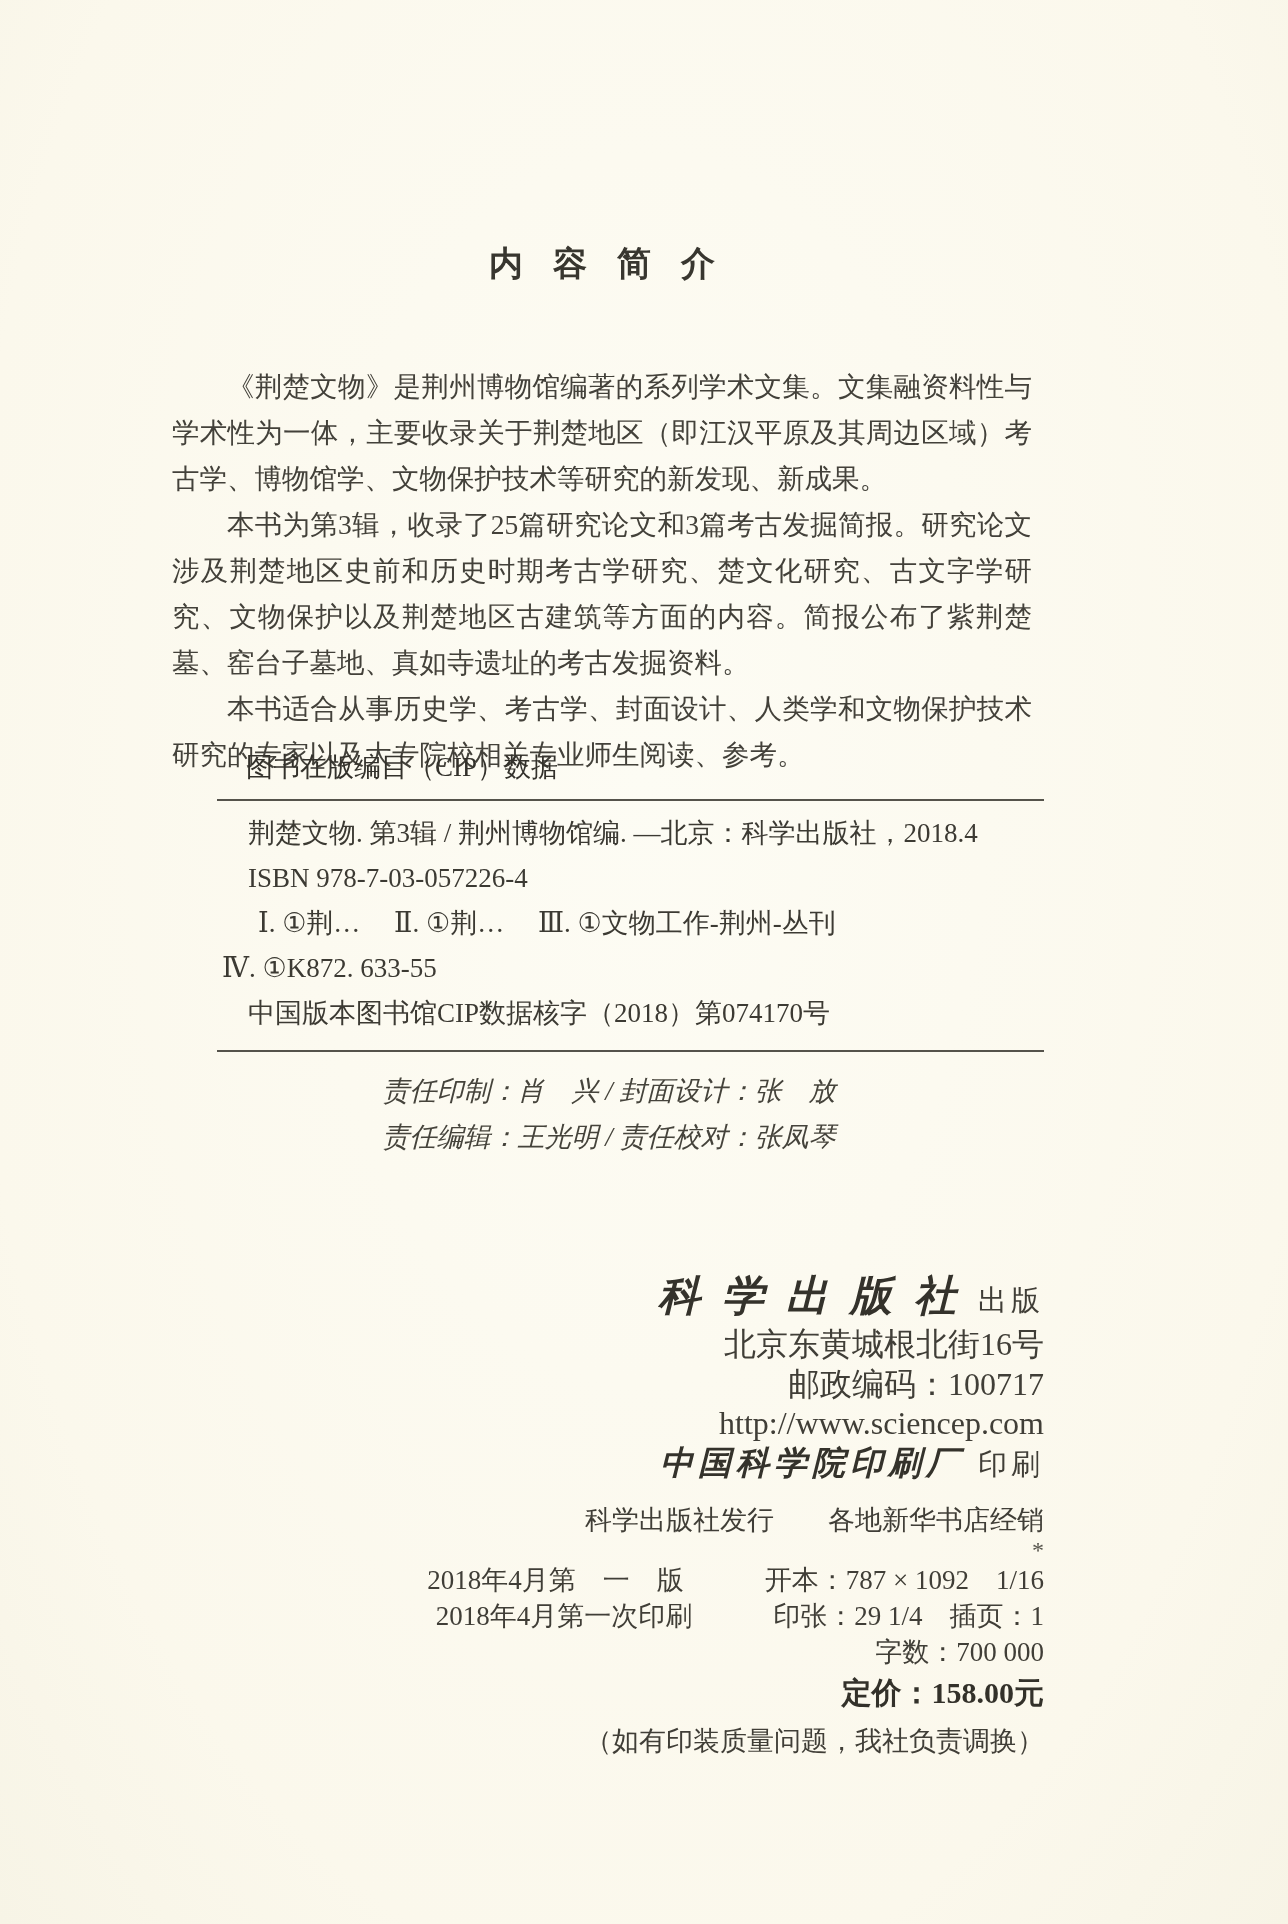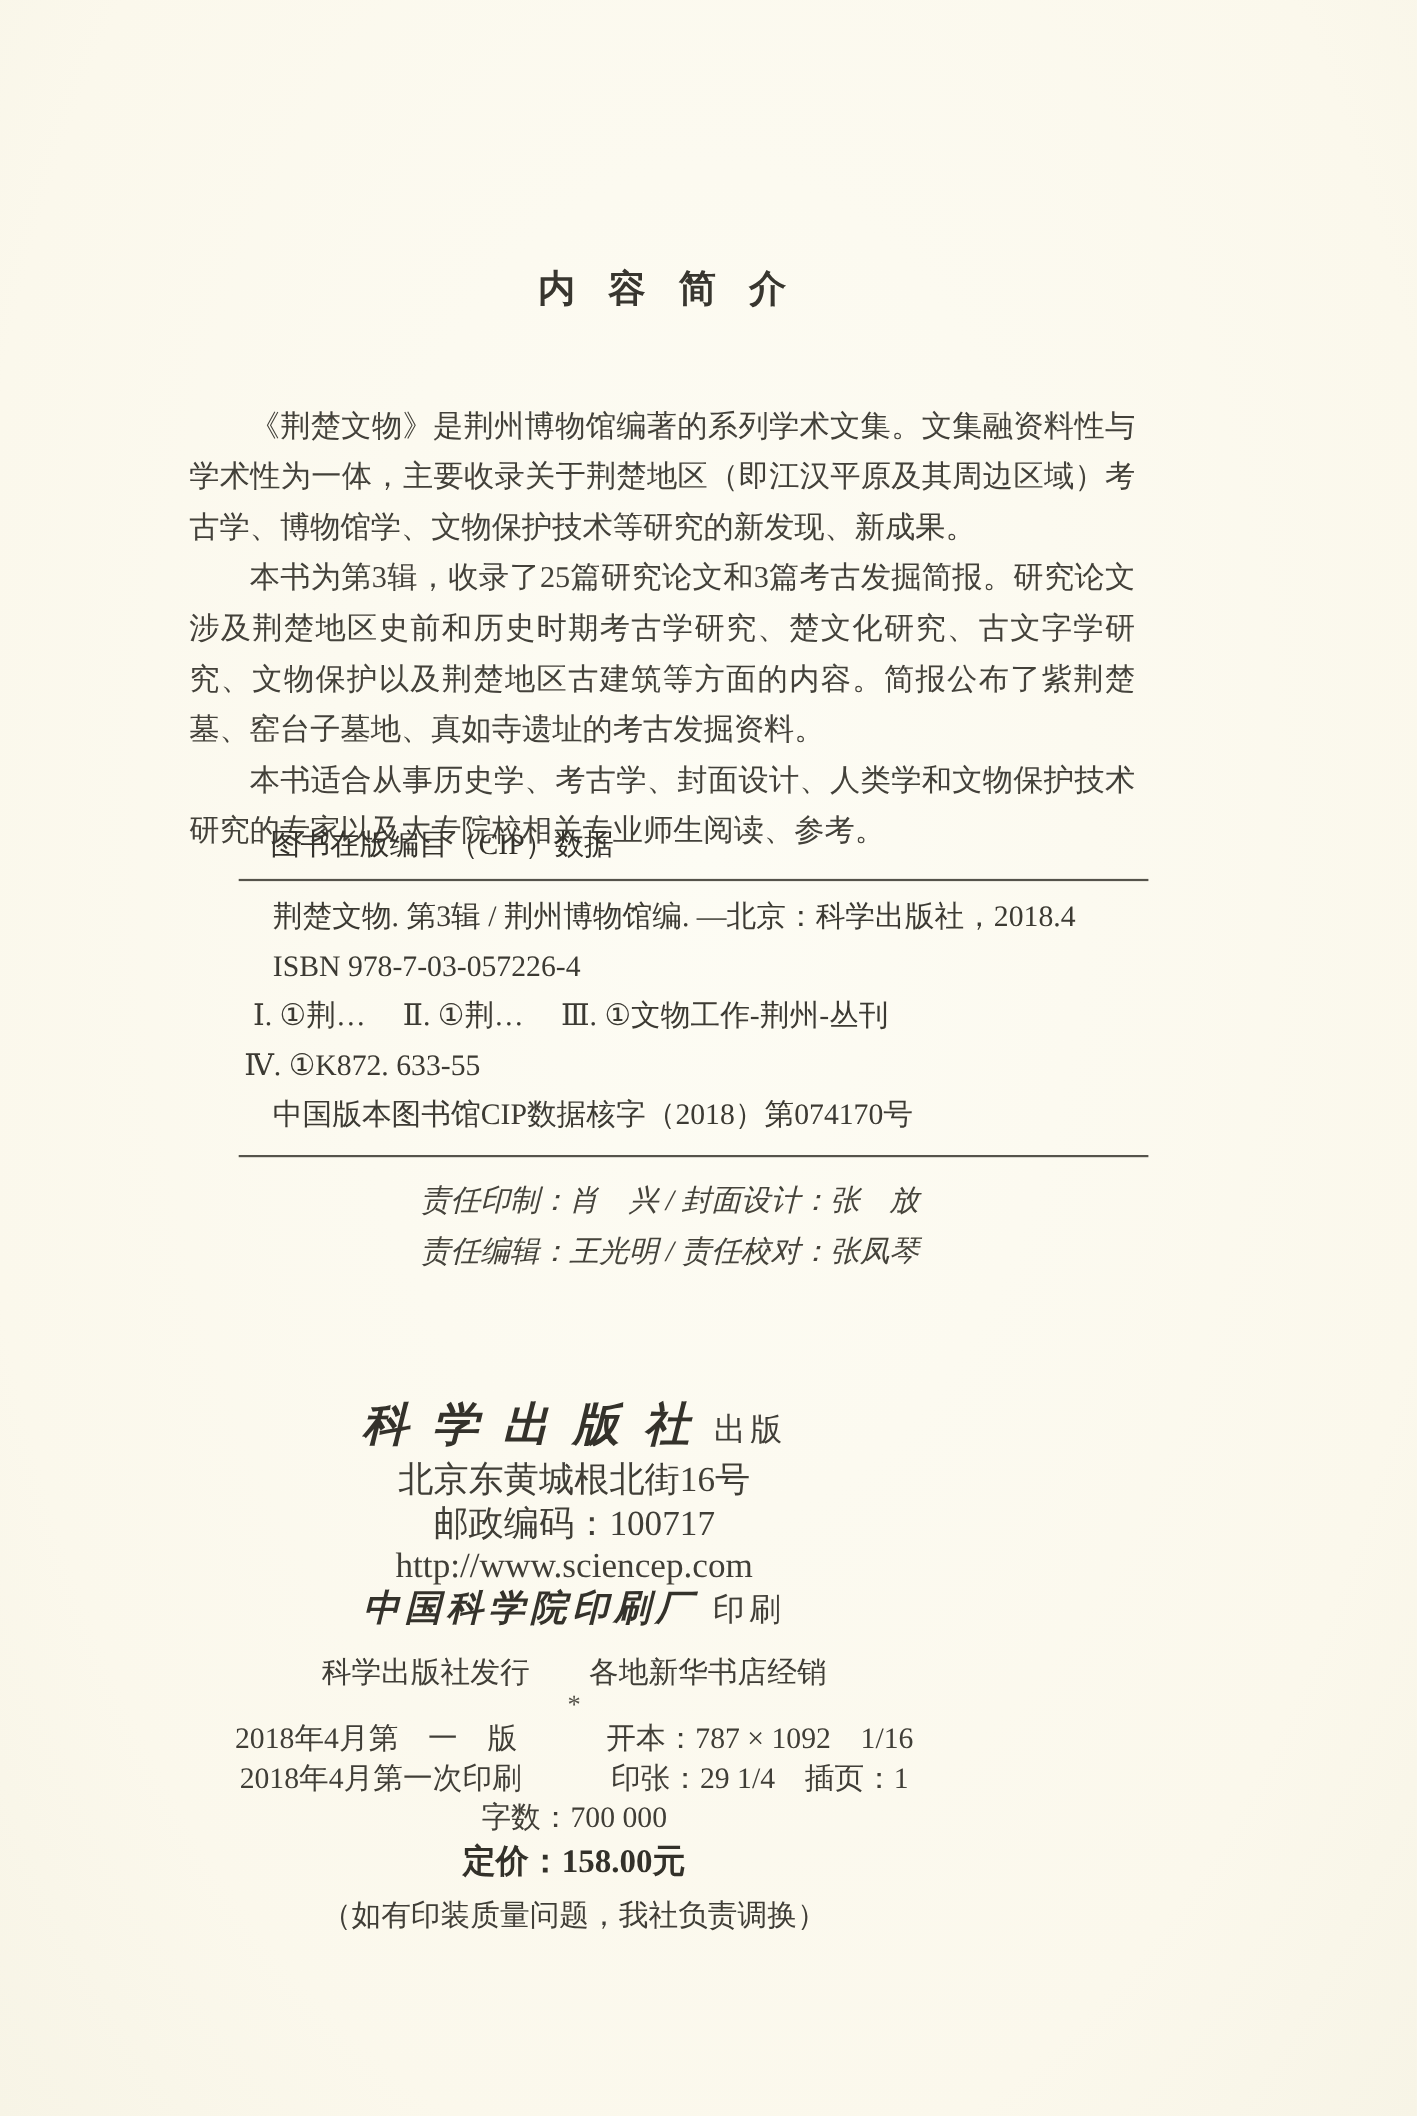--- a/index.html
+++ b/index.html
@@ -31,29 +31,29 @@
   }
 
   
   .cip { position:absolute; left:172px; top:747px; width:874px; font-size:27px; color:#3c3a33; }
   .cip-heading { margin-left:74px; line-height:40px; color:#33312b; }
   .rule { height:0; border-top:2px solid #55534b; width:827px; margin-left:45px; }
   .rule-top { margin-top:12px; }
   .rule-bottom { margin-top:14px; }
   .cip-line { margin-left:76px; line-height:45px; }
   .cip-first { margin-top:10px; }
-  .cip-roman { margin-left:58px; }
+  .cip-roman { margin-left:86px; }
   .cip-class { margin-left:50px; }
   .staff {
     margin-top:16px; text-align:center;
     font-style:italic; font-size:27px; line-height:46px; color:#45433b;
   }
 
   
-  .pub { position:absolute; left:0; top:1272px; width:1044px; text-align:center; color:#403e37; }
+  .pub { position:absolute; left:0; top:1272px; width:1044px; text-align:right; color:#403e37; }
   .callig { font-weight:bold; font-style:italic; color:#34322b; }
   .callig.big { font-size:42px; letter-spacing:22px; }
   .callig.small { font-size:33px; letter-spacing:5px; margin-right:14px; }
   .suffix { font-size:29px; letter-spacing:4px; }
   .pub-name { height:48px; line-height:48px; }
   .pub-line { font-size:32px; }
   .address  { margin-top:6px; height:36px; line-height:36px; }
   .postcode { margin-top:4px; height:36px; line-height:36px; }
   .website  { margin-top:4px; height:34px; line-height:34px; }
   .pub-printer { margin-top:2px; height:42px; line-height:42px; }

